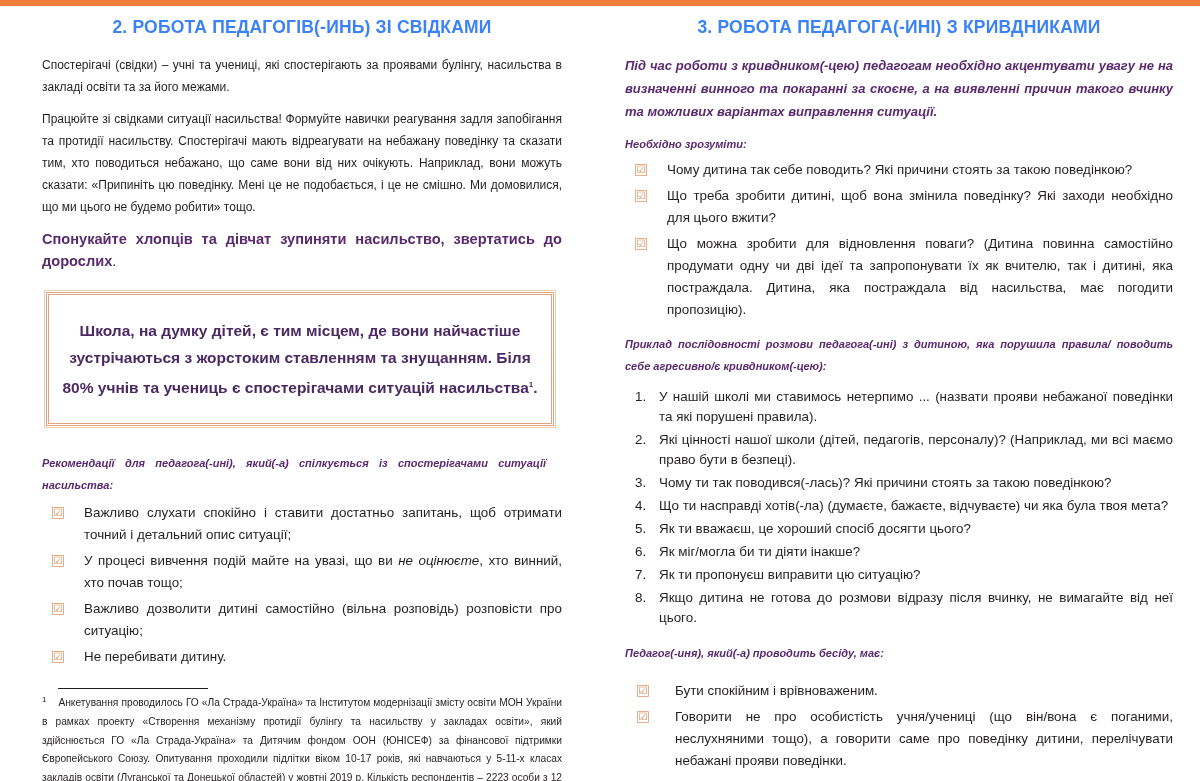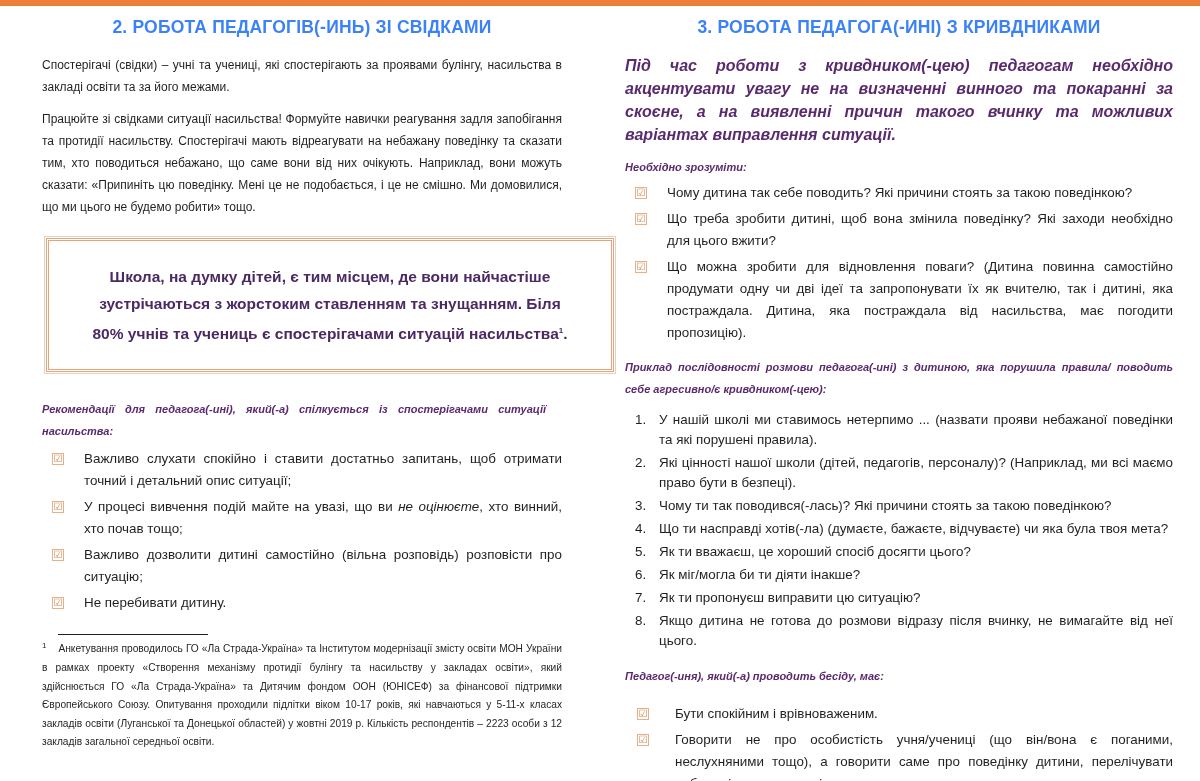--- a/index.html
+++ b/index.html
@@ -13,21 +13,21 @@
   .col-right { left: 625px; width: 548px; }
   .section-title {
     text-align: center; color: #3b82f6; font-weight: bold; font-size: 17.5px;
     letter-spacing: 0.2px; margin: 8px 0 0 0; height: 26px; line-height: 26px;
   }
   .para { font-size: 12px; line-height: 22px; text-align: justify; margin: 0; }
   .purple-bold { color: #5a2a6e; font-weight: bold; font-size: 14.6px; line-height: 22px; text-align: justify; }
   .purple-italic { color: #5a2a6e; font-weight: bold; font-style: italic; font-size: 11px; line-height: 22px; text-align: justify; }
   .quote-box {
     border: 3px double #e2a57e; outline: 1px solid #f0cdb5; outline-offset: 1px;
-    padding: 22px 42px; text-align: center; color: #4b2a63; font-weight: bold;
+    padding: 22px 12px; text-align: center; color: #4b2a63; font-weight: bold;
     font-size: 15.5px; line-height: 27px; margin: 0 7px 0 4px; width: 478px;
   }
   .quote-box sup { font-size: 8px; }
   .check-list { list-style: none; padding: 0; margin: 0; }
   .check-item { position: relative; padding-left: 42px; font-size: 13.4px; line-height: 22px; text-align: justify; }
   .check-icon {
     position: absolute; left: 10px; top: 5px; width: 10px; height: 10px;
     border: 1px solid #e8b08a; color: #d88a4c; font-size: 10px; line-height: 10px; text-align: center;
   }
   .num-list { list-style: none; padding: 0; margin: 0; }
@@ -41,20 +41,21 @@
 <body>
 
 <div class="top-bar"></div>
 
 <div class="col col-left">
   <h2 class="section-title">2. РОБОТА ПЕДАГОГІВ(-ИНЬ) ЗІ СВІДКАМИ</h2>
 
   <p class="para" style="margin-top:14px;">Спостерігачі (свідки) – учні та учениці, які спостерігають за проявами булінгу, насильства в закладі освіти та за його межами.</p>
   <p class="para" style="margin-top:10px;">Працюйте зі свідками ситуації насильства! Формуйте навички реагування задля запобігання та протидії насильству. Спостерігачі мають відреагувати на небажану поведінку та  сказати тим, хто поводиться небажано, що саме вони від них очікують. Наприклад, вони можуть сказати: «Припиніть цю поведінку. Мені це не подобається, і це не смішно. Ми домовилися, що ми цього не будемо робити» тощо.</p>
 
+  <p class="purple-bold" style="margin:10px 0 0 0;"><span>Спонукайте хлопців та дівчат зупиняти насильство, звертатись до дорослих</span><span style="color:#231f20;font-weight:normal;">.</span></p>
 
   <div class="quote-box" style="margin-top:20px;">
     <span>Школа, на думку дітей, є тим місцем, де вони найчастіше зустрічаються з жорстоким ставленням та знущанням. Біля 80%  учнів та учениць є спостерігачами ситуацій насильства</span><sup>1</sup><span>.</span>
   </div>
 
   <p class="purple-italic" style="margin:26px 16px 6px 0; text-align-last: justify;">Рекомендації для педагога(-ині), який(-а) спілкується із спостерігачами ситуації насильства:</p>
 
   <ul class="check-list">
     <li class="check-item" style="margin-bottom:4px;">
       <span class="check-icon">☑</span>
@@ -74,21 +75,21 @@
     </li>
   </ul>
 
   <div class="footnote-rule" style="margin-top:20px;"></div>
   <p class="footnote" style="margin:2px 0 0 0;"><sup>1</sup><span>Анкетування проводилось  ГО «Ла Страда-Україна» та Інститутом модернізації змісту освіти МОН України в рамках проекту «Створення механізму протидії булінгу та насильству у закладах освіти», який здійснюється ГО «Ла Страда-Україна» та Дитячим фондом ООН (ЮНІСЕФ) за фінансової підтримки Європейського Союзу. Опитування проходили підлітки віком 10-17 років, які навчаються у 5-11-х класах закладів освіти (Луганської та Донецької областей) у жовтні 2019 р. Кількість респондентів – 2223 особи з 12 закладів загальної середньої освіти.</span></p>
 </div>
 
 <div class="col col-right">
   <h2 class="section-title">3. РОБОТА ПЕДАГОГА(-ИНІ) З КРИВДНИКАМИ</h2>
 
-  <p class="purple-italic" style="margin:14px 0 0 0; font-size:16px; line-height:23px;">Під час роботи з кривдником(-цею) педагогам необхідно акцентувати увагу не на визначенні винного та покаранні за скоєне, а на виявленні причин такого вчинку та можливих варіантах виправлення ситуації.</p>
+  <p class="purple-italic" style="margin:14px 0 0 0; font-size:13px; line-height:23px;">Під час роботи з кривдником(-цею) педагогам необхідно акцентувати увагу не на визначенні винного та покаранні за скоєне, а на виявленні причин такого вчинку та можливих варіантах виправлення ситуації.</p>
 
   <p class="purple-italic" style="margin:10px 0 4px 0;">Необхідно зрозуміти:</p>
 
   <ul class="check-list">
     <li class="check-item" style="margin-bottom:4px;">
       <span class="check-icon">☑</span>
       <span>Чому дитина так себе поводить? Які причини стоять за такою поведінкою?</span>
     </li>
     <li class="check-item" style="margin-bottom:4px;">
       <span class="check-icon">☑</span>

